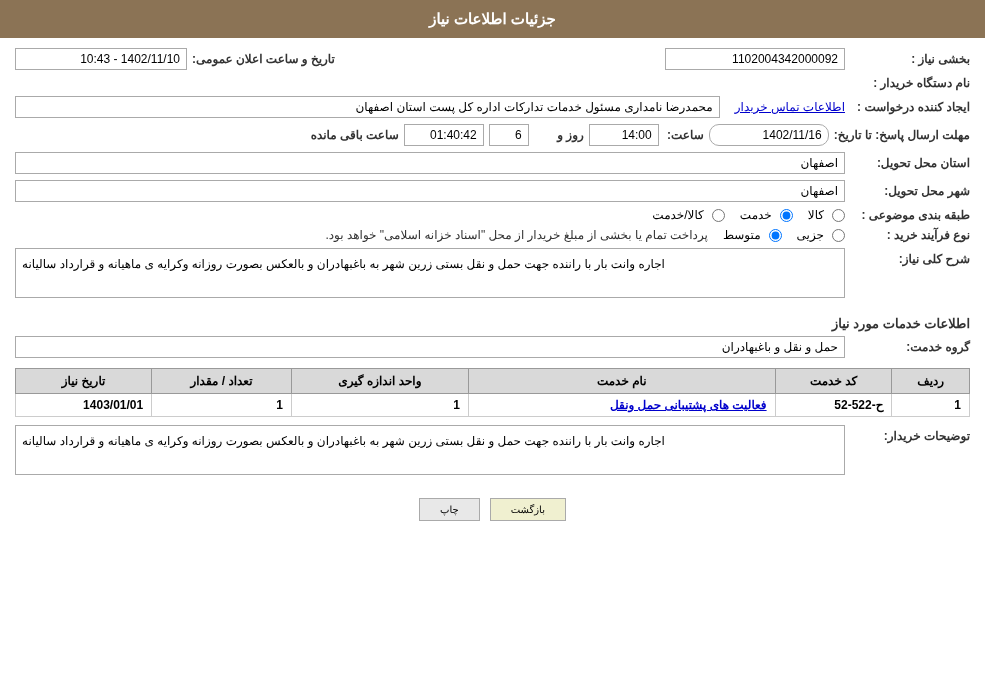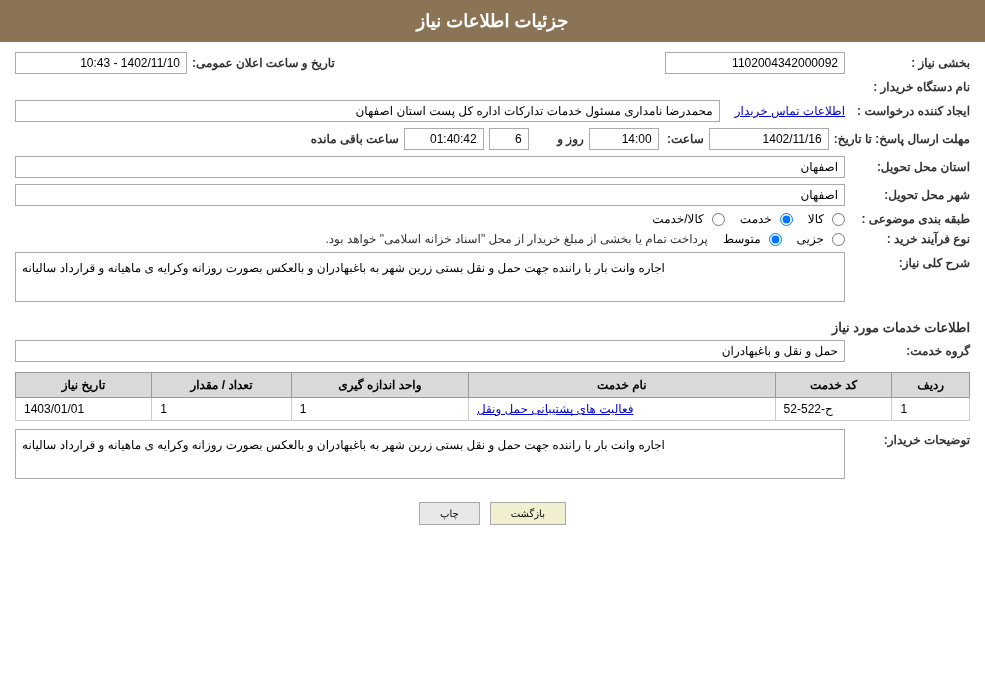--- a/index.html
+++ b/index.html
@@ -13,21 +13,21 @@
       width: 985px;
       min-height: 691px;
       background: #fff;
       margin: 0 auto;
     }
     .header-bar {
       background: #8B7355;
       color: #fff;
       text-align: center;
       padding: 10px;
-      font-size: 18px;
+      font-size: 15px;
       font-weight: bold;
     }
     .content {
       padding: 10px 15px;
     }
     .form-row {
       display: flex;
       align-items: center;
       margin-bottom: 6px;
       gap: 5px;
@@ -49,20 +49,21 @@
       min-height: 22px;
       font-family: Tahoma, Arial, sans-serif;
       font-size: 12px;
       direction: rtl;
     }
     .input-fixed {
       width: 180px;
     }
     .input-date {
       width: 120px;
+      border-radius: 10px;
     }
     .blue-link {
       color: #0000cc;
       text-decoration: underline;
       cursor: pointer;
     }
     .section-title {
       font-weight: bold;
       font-size: 13px;
       margin: 10px 0 5px 0;
@@ -99,21 +100,22 @@
     table th {
       background: #d9d9d9;
       border: 1px solid #999;
       padding: 5px 8px;
       text-align: center;
       font-weight: bold;
     }
     table td {
       border: 1px solid #ccc;
       padding: 4px 8px;
-      text-align: left;
+      text-align: right;
+      font-weight: bold;
     }
     table td.blue-link {
       color: #0000cc;
       text-decoration: underline;
       cursor: pointer;
     }
     .bottom-buttons {
       display: flex;
       justify-content: center;
       gap: 10px;

